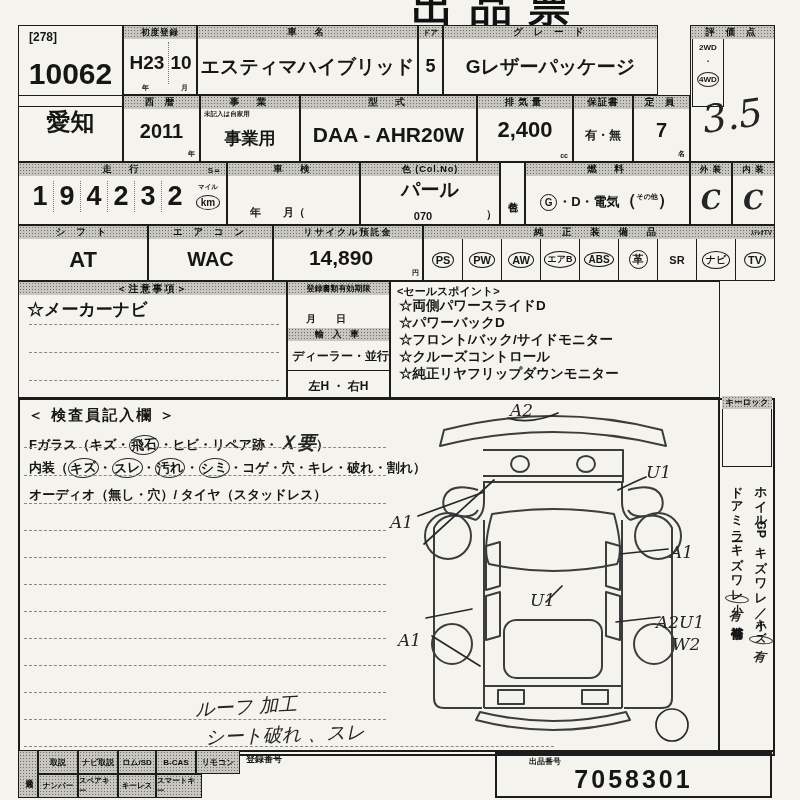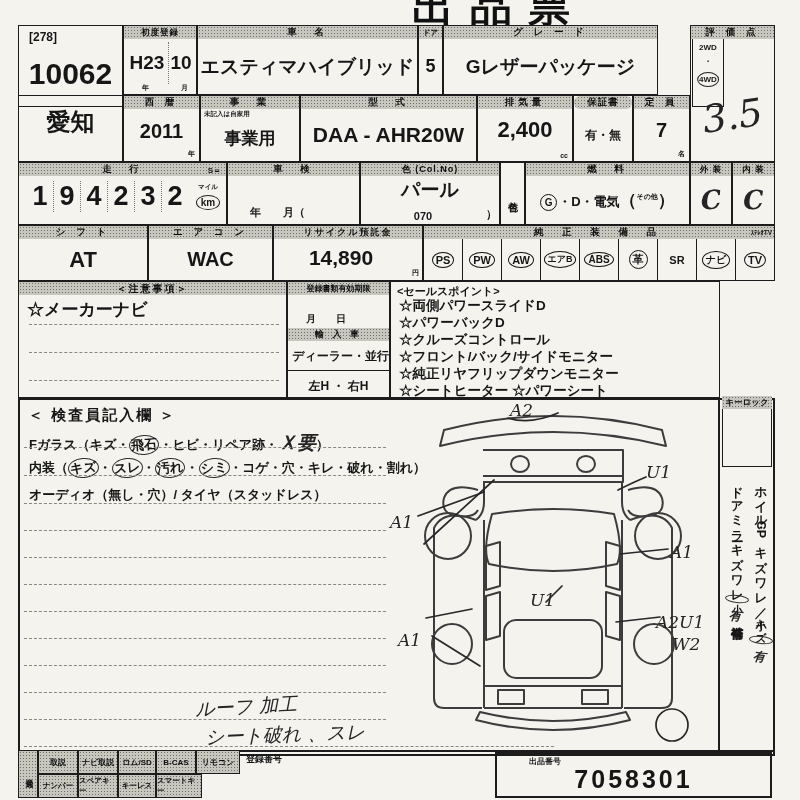--- a/index.html
+++ b/index.html
@@ -94,21 +94,21 @@
   <div class="val" style="left:0;right:0;top:13px;bottom:0;font-size:21px;">DAA - AHR20W</div>
 </div>
 
 <div class="cell" style="left:477px;top:95px;width:96px;height:67px;">
   <div class="hd hdstrip">排気量</div>
   <div class="val" style="left:0;right:0;top:13px;bottom:10px;font-size:22px;">2,400</div>
   <div class="box tiny" style="right:4px;bottom:2px;">cc</div>
 </div>
 
 <div class="cell" style="left:573px;top:95px;width:60px;height:67px;">
-  <div class="hd hdstrip" style="letter-spacing:1px;border-radius:6px;">保証書</div>
+  <div class="hd hdstrip" style="letter-spacing:1px;">保証書</div>
   <div class="val" style="left:0;right:0;top:13px;bottom:0;font-size:12px;">有・無</div>
 </div>
 
 <div class="cell" style="left:633px;top:95px;width:57px;height:67px;">
   <div class="hd hdstrip">定 員</div>
   <div class="val" style="left:0;right:0;top:13px;bottom:10px;font-size:20px;">7</div>
   <div class="box tiny" style="right:4px;bottom:2px;">名</div>
 </div>
 
 <div class="cell" style="left:18px;top:162px;width:209px;height:63px;">
@@ -224,24 +224,23 @@
   <div class="box" style="left:0;right:0;top:66px;text-align:right;font-size:12px;font-weight:bold;">ディーラー・並行</div>
   <div class="box" style="left:0;right:0;top:88px;border-top:1.5px solid #1c1c1c;"></div>
   <div class="box" style="left:0;right:0;top:96px;text-align:center;font-size:12px;font-weight:bold;">左H ・ 右H</div>
 </div>
 
 <div class="cell" style="left:390px;top:281px;width:330px;height:117px;">
   <div class="box" style="left:6px;top:2px;font-size:11px;font-weight:bold;">&lt;セールスポイント&gt;</div>
   <div class="box" style="left:8px;top:15px;">
     <div class="salespt">☆両側パワースライドD</div>
     <div class="salespt">☆パワーバックD</div>
+    <div class="salespt">☆フロント/バック/サイドモニター</div>
     <div class="salespt">☆クルーズコントロール</div>
-    <div class="salespt">☆フロント/バック/サイドモニター</div>
     <div class="salespt">☆純正リヤフリップダウンモニター</div>
-    <div class="salespt">☆シートヒーター ☆パワーシート</div>
   </div>
 </div>
 
 <div class="cell" style="left:18px;top:398px;width:702px;height:358px;border-width:2px;">
   <div class="box" style="left:8px;top:6px;font-size:15px;font-weight:bold;letter-spacing:2px;">＜ 検査員記入欄 ＞</div>
   <div class="insline" style="left:9px;top:30px;">
     <span>Fガラス（キズ・</span><span class="ellw">飛石</span><span>・ヒビ・リペア跡・</span><span class="hand" style="font-size:19px;font-weight:bold;">Ｘ要</span><span>）</span>
   </div>
   <div class="insline" style="left:9px;top:58px;">
     <span>内装（</span><span class="ellw">キズ</span><span>・</span><span class="ellw">スレ</span><span>・</span><span class="ellw">汚れ</span><span>・</span><span class="ellw">シミ</span><span>・コゲ・穴・キレ・破れ・割れ）</span>

